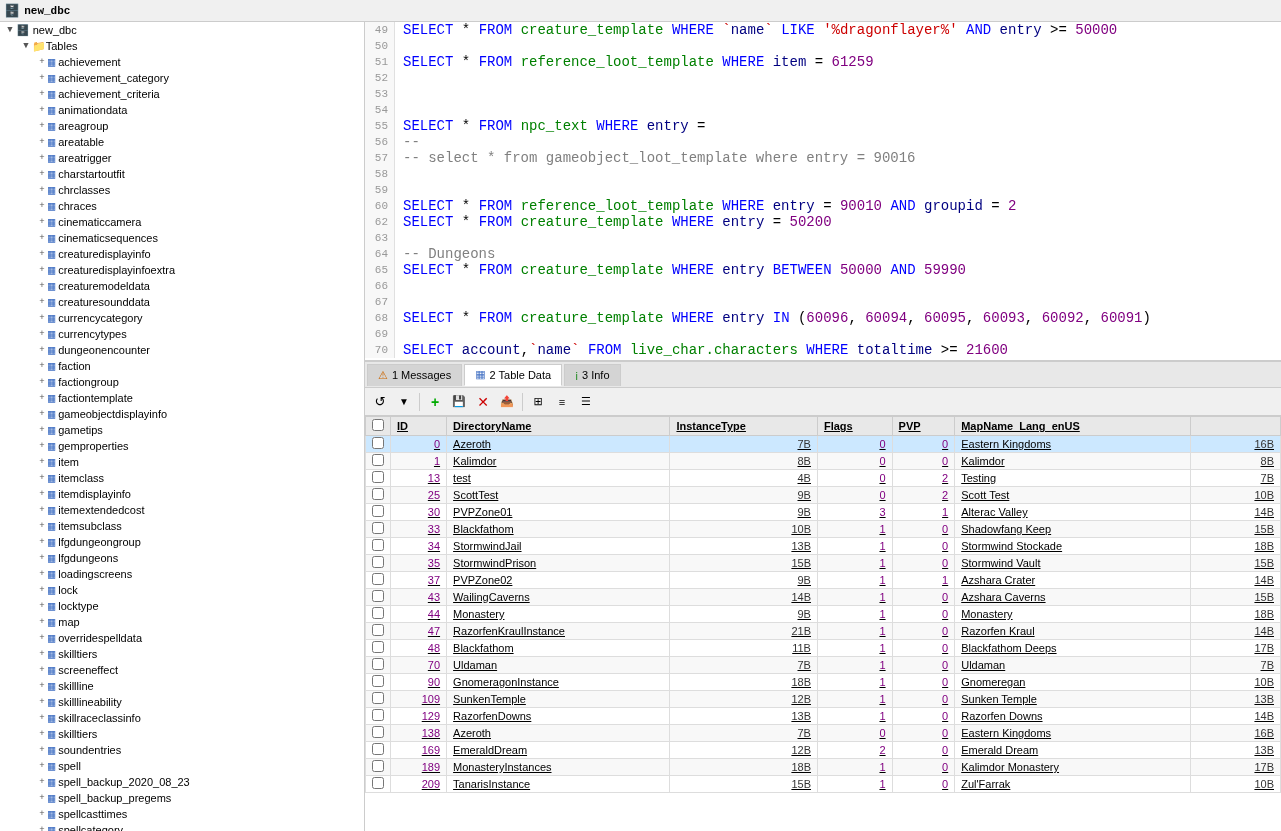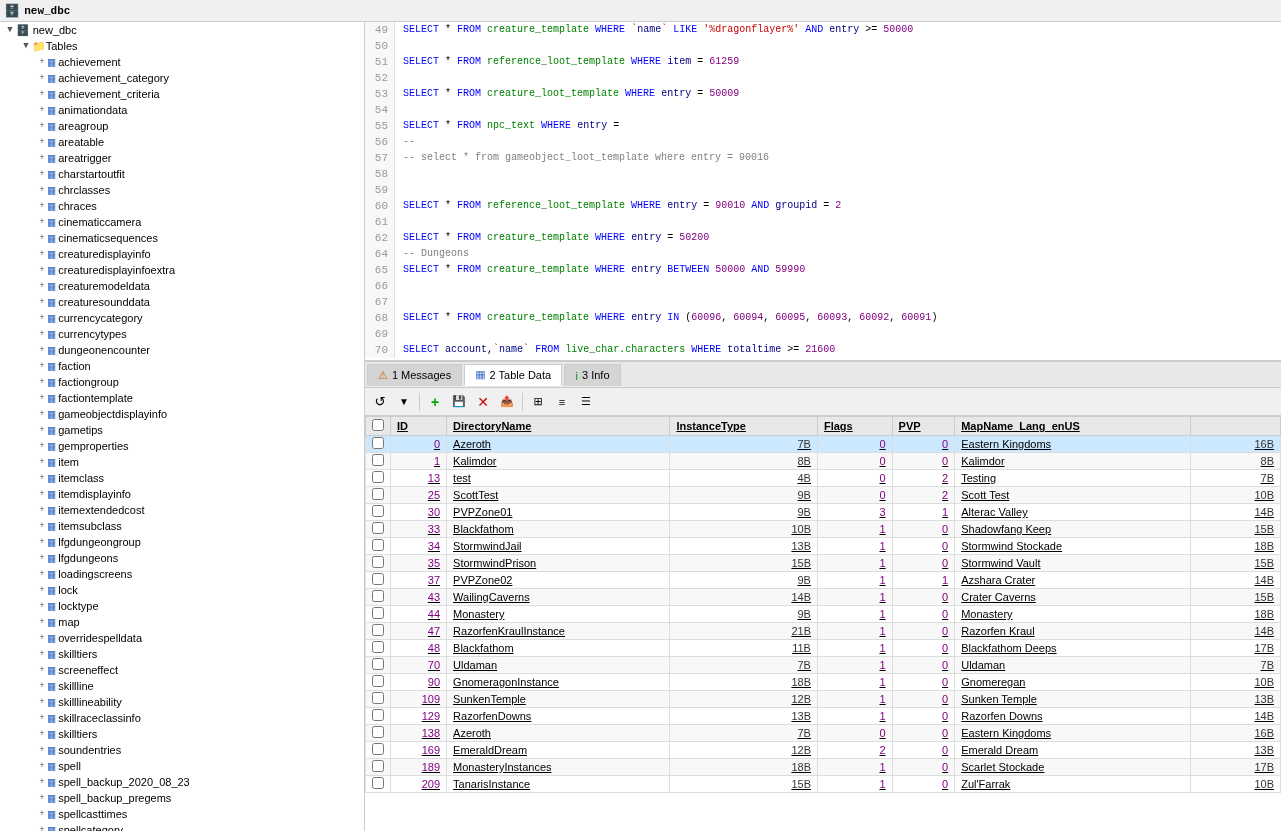--- a/index.html
+++ b/index.html
@@ -27,21 +27,21 @@
     .level2 { padding-left: 36px; }
 
     
     .right-panel { flex: 1; display: flex; flex-direction: column; overflow: hidden; }
 
     
     .sql-editor { background: white; overflow-y: auto; flex: 0 0 340px; border-bottom: 2px solid #ccc; }
 
     .sql-line { display: flex; min-height: 16px; }
     .line-num { width: 30px; text-align: right; padding-right: 6px; color: #999; font-size: 11px; background: #f8f8f8; border-right: 1px solid #e0e0e0; flex-shrink: 0; line-height: 16px; }
-    .line-content { padding-left: 8px; font-size: 10px; line-height: 16px; white-space: pre; }
+    .line-content { padding-left: 8px; font-size: 14px; line-height: 16px; white-space: pre; }
 
     .kw { color: #0000ff; font-weight: normal; }
     .tbl { color: #008000; }
     .str { color: #cc0000; }
     .num { color: #800080; }
     .cmt { color: #808080; }
     .col { color: #000080; }
 
     
     .bottom-panel { flex: 1; display: flex; flex-direction: column; overflow: hidden; }
@@ -365,21 +365,20 @@
             <div class="sql-line">
               <span class="line-num">51</span>
               <span class="line-content"><span class="kw">SELECT</span> * <span class="kw">FROM</span> <span class="tbl">reference_loot_template</span> <span class="kw">WHERE</span> <span class="col">item</span> = <span class="num">61259</span></span>
             </div>
             <div class="sql-line">
               <span class="line-num">52</span>
               <span class="line-content"></span>
             </div>
             <div class="sql-line">
               <span class="line-num">53</span>
-              <span class="line-content"><span class="kw">SELECT</span> * <span class="kw">FROM</span> <span class="tbl">creature_loot_template</span> <span class="kw">WHERE</span> <span class="col">entry</span> = <span class="num">50009</span></span>
             </div>
             <div class="sql-line">
               <span class="line-num">54</span>
               <span class="line-content"></span>
             </div>
             <div class="sql-line">
               <span class="line-num">55</span>
               <span class="line-content"><span class="kw">SELECT</span> * <span class="kw">FROM</span> <span class="tbl">npc_text</span> <span class="kw">WHERE</span> <span class="col">entry</span> = </span>
             </div>
             <div class="sql-line">
@@ -396,26 +395,26 @@
             </div>
             <div class="sql-line">
               <span class="line-num">59</span>
               <span class="line-content"></span>
             </div>
             <div class="sql-line">
               <span class="line-num">60</span>
               <span class="line-content"><span class="kw">SELECT</span> * <span class="kw">FROM</span> <span class="tbl">reference_loot_template</span> <span class="kw">WHERE</span> <span class="col">entry</span> = <span class="num">90010</span> <span class="kw">AND</span> <span class="col">groupid</span> = <span class="num">2</span></span>
             </div>
             <div class="sql-line">
-              <span class="line-num">61</span>
-              <span class="line-content"></span>
-            </div>
-            <div class="sql-line">
               <span class="line-num">62</span>
               <span class="line-content"><span class="kw">SELECT</span> * <span class="kw">FROM</span> <span class="tbl">creature_template</span> <span class="kw">WHERE</span> <span class="col">entry</span> = <span class="num">50200</span></span>
+            </div>
+            <div class="sql-line">
+              <span class="line-num">63</span>
+              <span class="line-content"></span>
             </div>
             <div class="sql-line">
               <span class="line-num">64</span>
               <span class="line-content"><span class="cmt">-- Dungeons</span></span>
             </div>
             <div class="sql-line">
               <span class="line-num">65</span>
               <span class="line-content"><span class="kw">SELECT</span> * <span class="kw">FROM</span> <span class="tbl">creature_template</span> <span class="kw">WHERE</span> <span class="col">entry</span> <span class="kw">BETWEEN</span> <span class="num">50000</span> <span class="kw">AND</span> <span class="num">59990</span></span>
             </div>
             <div class="sql-line">
@@ -599,21 +598,21 @@
   </tr>
                 <tr>
     <td class="checkbox-cell">
       <input type="checkbox" style="">
     </td>
     <td class="num-cell">43</td>
     <td class="text-cell">WailingCaverns</td>
     <td class="size-cell">14B</td>
     <td class="num-cell">1</td>
     <td class="num-cell">0</td>
-    <td class="text-cell">Crater Caverns</td>
+    <td class="text-cell">Azshara Caverns</td>
     <td class="size-cell">15B</td>
   </tr>
                 <tr>
     <td class="checkbox-cell">
       <input type="checkbox" style="">
     </td>
     <td class="num-cell">44</td>
     <td class="text-cell">Monastery</td>
     <td class="size-cell">9B</td>
     <td class="num-cell">1</td>
@@ -719,21 +718,21 @@
   </tr>
                 <tr>
     <td class="checkbox-cell">
       <input type="checkbox" style="">
     </td>
     <td class="num-cell">189</td>
     <td class="text-cell">MonasteryInstances</td>
     <td class="size-cell">18B</td>
     <td class="num-cell">1</td>
     <td class="num-cell">0</td>
-    <td class="text-cell">Scarlet Stockade</td>
+    <td class="text-cell">Kalimdor Monastery</td>
     <td class="size-cell">17B</td>
   </tr>
                 <tr>
     <td class="checkbox-cell">
       <input type="checkbox" style="">
     </td>
     <td class="num-cell">209</td>
     <td class="text-cell">TanarisInstance</td>
     <td class="size-cell">15B</td>
     <td class="num-cell">1</td>

